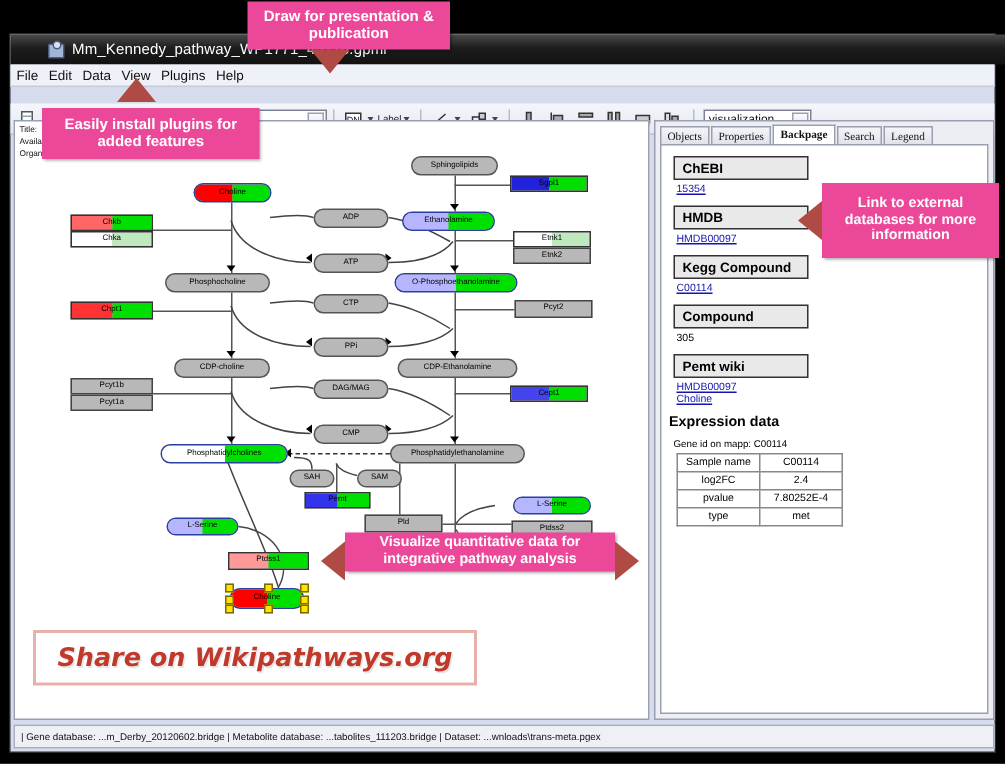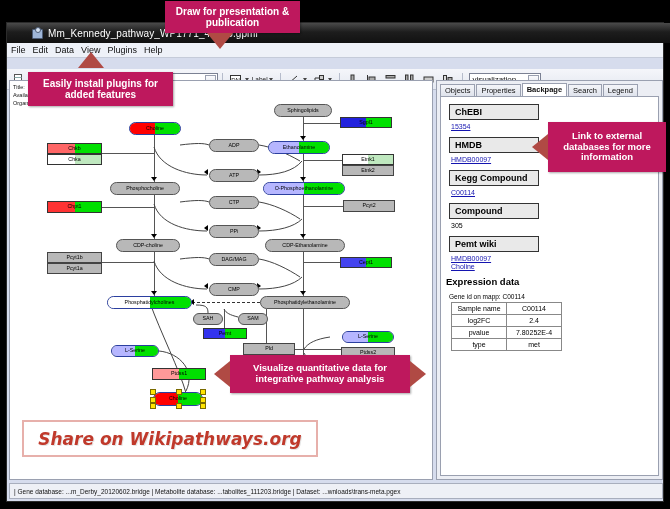--- a/index.html
+++ b/index.html
@@ -61,21 +61,21 @@
   .arrowrt{position:absolute;width:0;height:0;border-top:3px solid transparent;
      border-bottom:3px solid transparent;border-left:4px solid #000;}
   .arrowlt{position:absolute;width:0;height:0;border-top:3px solid transparent;
      border-bottom:3px solid transparent;border-right:4px solid #000;}
 
   .handle{position:absolute;width:4px;height:4px;background:#ffe400;border:1px solid #7a6b00;z-index:9;}
 
   
   .side{position:absolute;left:429px;top:57px;width:227px;height:400px;background:#eceef4;
      border:1px solid #9aa0b0;box-sizing:border-box;}
-  .tabs{position:absolute;left:3px;top:2px;height:13px;display:flex;align-items:flex-end;}
+  .tabs{position:absolute;left:3px;top:2px;height:13px;display:flex;align-items:flex-end;font-family:Liberation Serif, serif;}
   .tab{font-size:7.5px;color:#111;padding:1px 4px 1px;border:1px solid #9aa0b0;
      background:linear-gradient(180deg,#f4f5f9,#dfe3ec);margin-right:1px;border-bottom:none;}
   .tab.on{background:#fff;font-weight:bold;padding-bottom:2px;}
   .panelbody{position:absolute;left:3px;top:15px;right:3px;bottom:3px;background:#fff;
      border:1px solid #9aa0b0;overflow:hidden;}
   .dbhdr{margin:7px 0 2px 8px;display:inline-block;min-width:78px;padding:2px 5px;
      border:1px solid #333;background:#e9e9e9;font-size:9px;font-weight:bold;color:#000;}
   .dblink{margin:1px 0 0 10px;font-size:7px;color:#1414b0;text-decoration:underline;display:block;}
   .dbtext{margin:1px 0 0 10px;font-size:7px;color:#000;display:block;}
   .exphdr{margin:6px 0 0 5px;font-size:9.5px;font-weight:bold;color:#000;}
@@ -83,21 +83,21 @@
   table.exp{margin-left:10px;border-collapse:collapse;}
   table.exp td{border:1px solid #888;font-size:7px;color:#000;text-align:center;
      padding:2px 3px;min-width:48px;}
 
   
   .status{position:absolute;left:2px;bottom:2px;width:654px;height:16px;background:#eef0f6;
      border:1px solid #a8aebd;box-sizing:border-box;display:flex;align-items:center;
      font-size:6.5px;color:#111;padding-left:4px;}
 
   
-  .callout{position:absolute;background:#be185d;color:#fff;font-weight:bold;text-align:center;
+  .callout{position:absolute;background:#ec4899;color:#fff;font-weight:bold;text-align:center;
      display:flex;align-items:center;justify-content:center;box-shadow:1px 1px 2px rgba(0,0,0,.35);
      line-height:1.15;z-index:50;}
   .ar-dn{position:absolute;z-index:50;width:0;height:0;border-left:13px solid transparent;
      border-right:13px solid transparent;border-top:16px solid #b04a44;}
   .ar-lf{position:absolute;z-index:50;width:0;height:0;border-top:13px solid transparent;
      border-bottom:13px solid transparent;border-right:16px solid #b04a44;}
   .ar-rt{position:absolute;z-index:50;width:0;height:0;border-top:13px solid transparent;
      border-bottom:13px solid transparent;border-left:16px solid #b04a44;}
   .share{position:absolute;z-index:60;background:#fff;border:2px solid #e7b0ab;
      display:flex;align-items:center;justify-content:center;
@@ -516,18 +516,18 @@
 
   <div class="callout" style="left:165px;top:1px;width:135px;height:32px;font-size:10px;">Draw for presentation &amp; publication</div>
   <div class="ar-dn" style="left:207px;top:33px;"></div>
 
   <div class="callout" style="left:28px;top:72px;width:145px;height:34px;font-size:10px;">Easily install plugins for added features</div>
   <div class="ar-dn" style="left:78px;top:52px;transform:rotate(180deg);"></div>
 
   <div class="callout" style="left:548px;top:122px;width:118px;height:50px;font-size:9.5px;">Link  to external databases  for more information</div>
   <div class="ar-lf" style="left:532px;top:134px;"></div>
 
-  <div class="callout" style="left:230px;top:355px;width:180px;height:38px;font-size:9.5px;">Visualize quantitative data  for integrative pathway analysis</div>
+  <div class="callout" style="left:230px;top:355px;width:180px;height:26px;font-size:9.5px;">Visualize quantitative data  for integrative pathway analysis</div>
   <div class="ar-lf" style="left:214px;top:361px;"></div>
   <div class="ar-rt" style="left:410px;top:361px;"></div>
 
   <div class="share" style="left:22px;top:420px;width:292px;height:33px;font-size:17px;">Share on Wikipathways.org</div>
 </div>
 
 </body></html>

